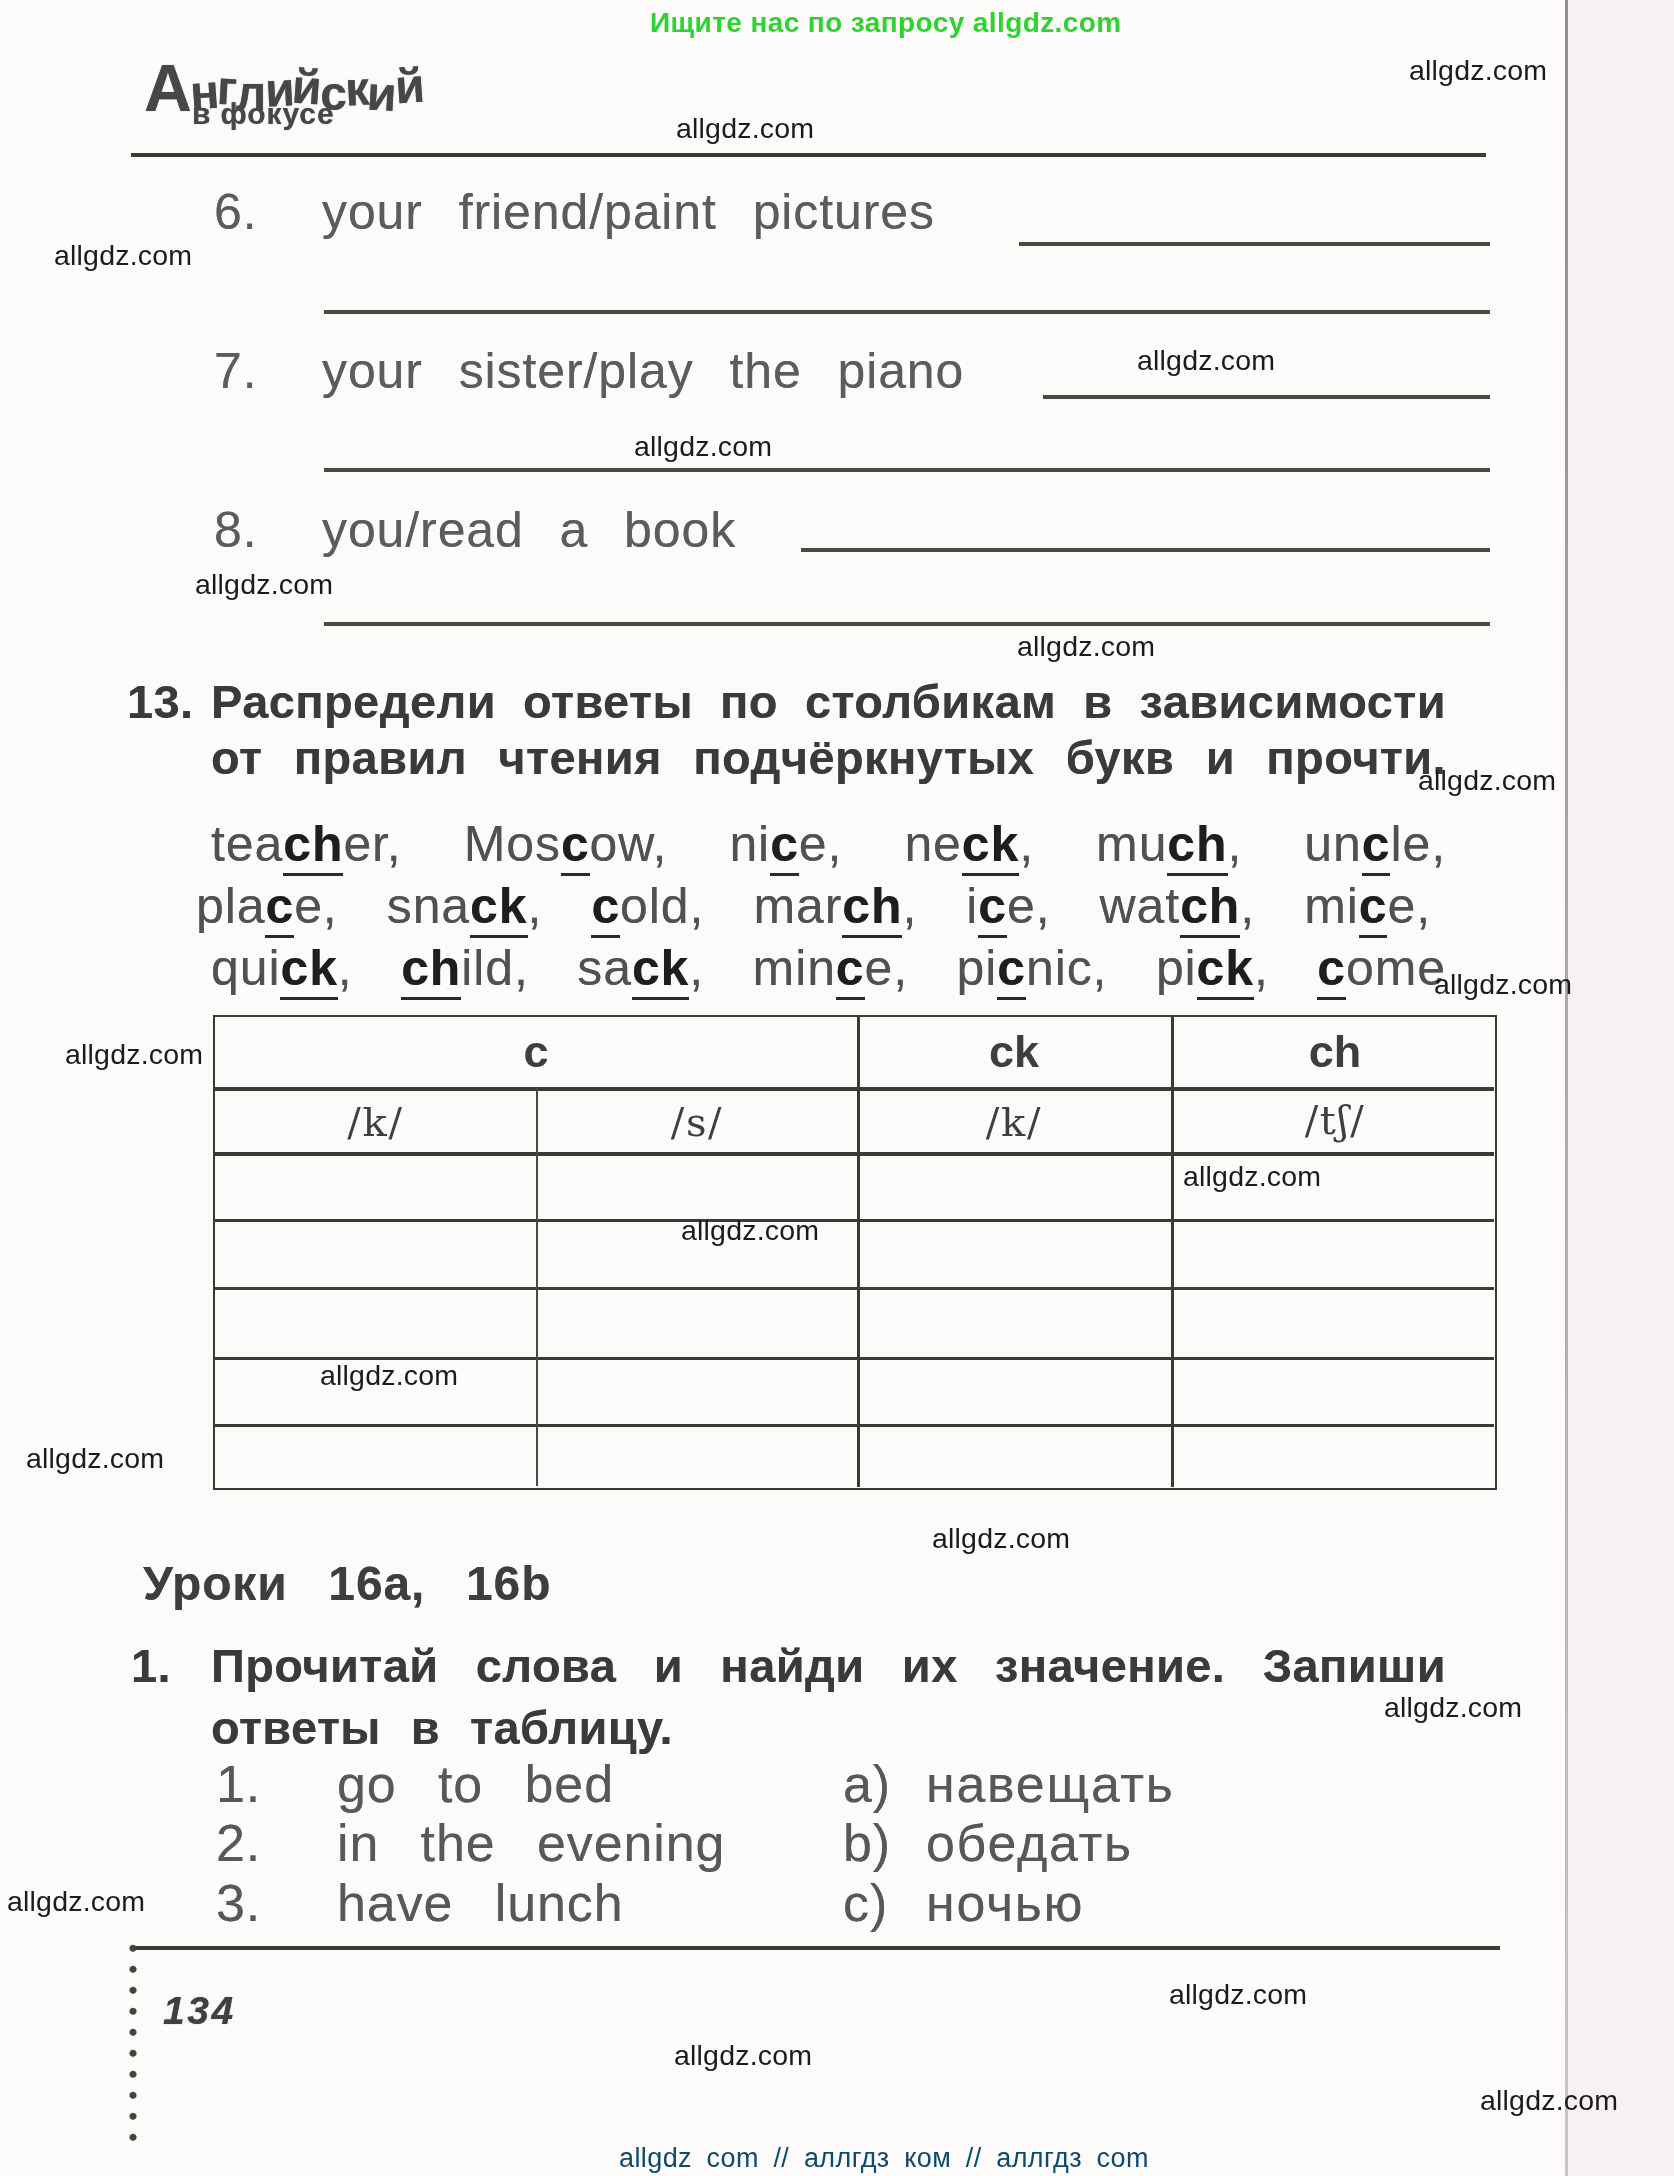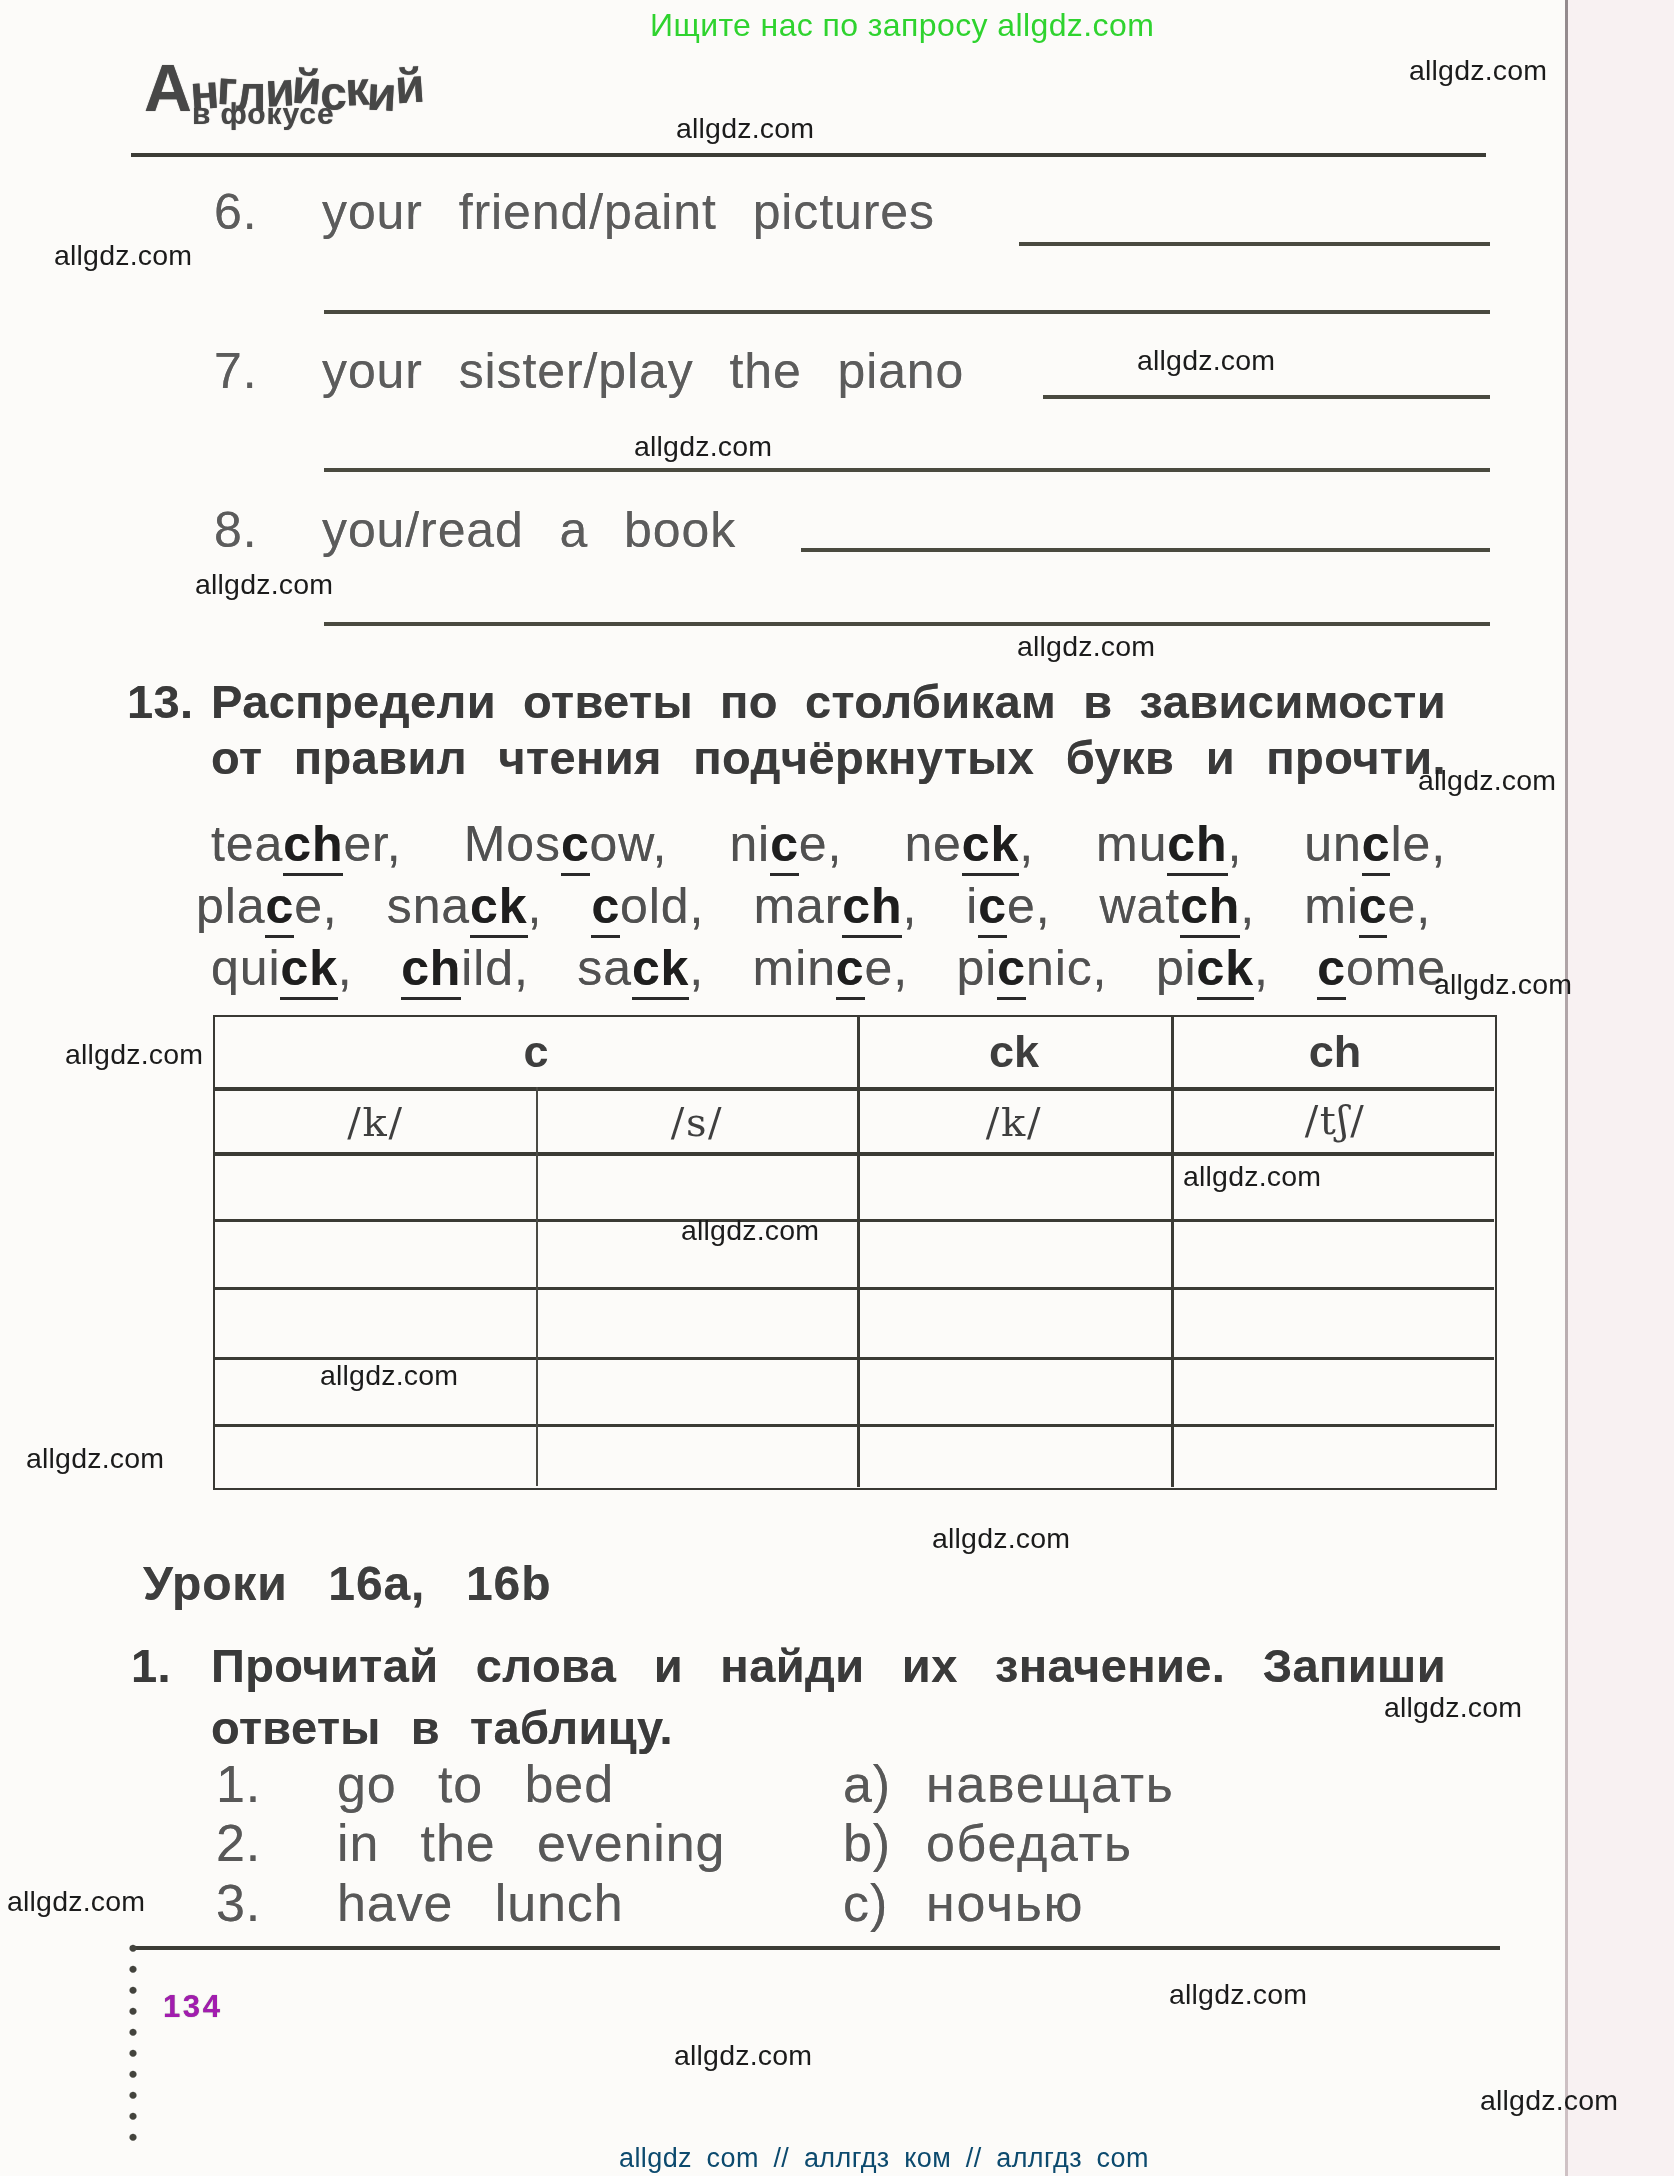--- a/index.html
+++ b/index.html
@@ -9,21 +9,21 @@
     font-family:"Liberation Sans", sans-serif;
     color:#565656;
   }
   .abs{position:absolute; white-space:nowrap;}
 
   
   .edge-strip{position:absolute; left:1568px; top:0; width:107px; height:2176px; background:#f8f1f2;}
   .edge-line{position:absolute; left:1565px; top:0; width:2.6px; height:2176px;
     background:linear-gradient(to bottom,#938a8d,#b9adb0 60%,#cfc2c5);}
 
-  .banner{font-size:32px; letter-spacing:0.4px;}
+  .banner{font-size:28px; letter-spacing:0.4px;font-weight:bold;}
   .wm{font-size:28.5px; color:#1b1b1b; letter-spacing:0.2px;}
 
   .logo-title{font-size:48px; font-weight:700; color:#474747; letter-spacing:-1.7px;
     text-shadow:0 0 0.9px rgba(70,70,70,.75);}
   .logo-title span{display:inline-block;}
   .logo-sub{font-size:30px; font-weight:700; color:#474747; letter-spacing:0.9px;
     text-shadow:0 0 0.9px rgba(70,70,70,.7);}
 
   .rule{position:absolute; background:#3c3c36; height:3.5px;}
   .ans-line{position:absolute; background:#4a4a40; height:3.5px;}
@@ -53,22 +53,22 @@
     text-shadow:0 0 0.5px rgba(88,88,88,.7);}
   .m-row span{position:absolute; white-space:nowrap;}
   .m-num{left:0;}
   .m-en{left:97px; word-spacing:.5em;margin-left:24px;}
   .m-letter{left:627px;}
   .m-ru{left:710px; letter-spacing:1.7px;}
 
   .dots{position:absolute; width:7.8px;
     background-image:radial-gradient(circle at 3.9px 4.3px, #43433d 2.9px, rgba(67,67,61,0) 4px);
     background-size:7.8px 21px; background-repeat:repeat-y;}
-  .pagenum{font-size:31px; font-weight:900; color:#a21caf; letter-spacing:2.6px;
-    text-shadow:0 0 0.9px rgba(74,74,68,.8);}
+  .pagenum{font-size:39px; font-weight:900; color:#404040; letter-spacing:2.6px;
+    text-shadow:0 0 0.9px rgba(74,74,68,.8);font-style:italic;}
   .note{font-size:27px; letter-spacing:0.4px; word-spacing:.25em;}
 </style>
 </head>
 <body>
 
 <div class="page">
 
   <div class="edge-strip"></div>
   <div class="edge-line"></div>
 

